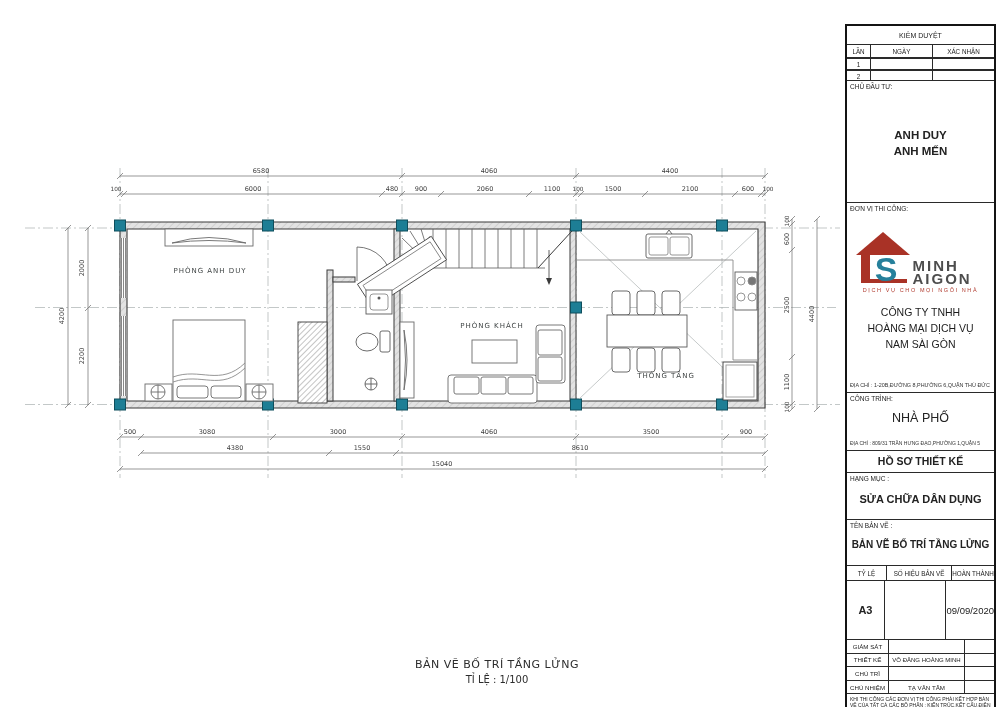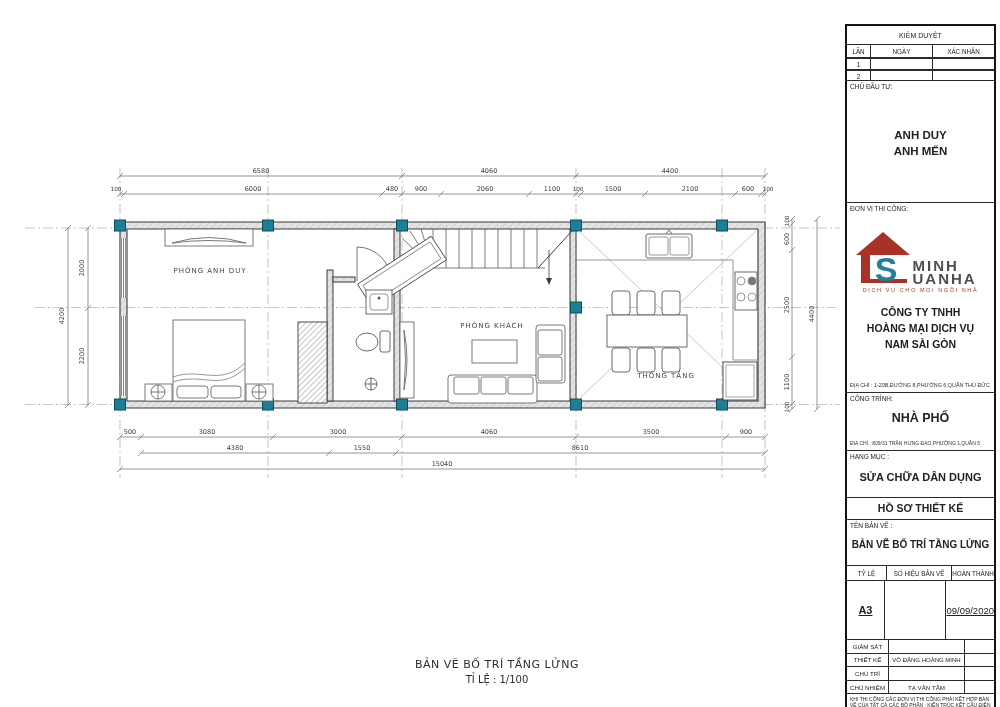--- a/index.html
+++ b/index.html
@@ -24,21 +24,21 @@
   
   .appr-title{height:18px;display:flex;align-items:center;justify-content:center;font-size:7px;border-bottom:1px solid #2a2a2a;}
   .appr-row{height:13px;border-bottom:1px solid #2a2a2a;font-size:6.3px;}
   .appr-row:last-child{border-bottom:none;}
   .c-lan{width:24px;} .c-ngay{width:62px;} .c-xn{flex:1;}
   
   .logo-wrap{width:132px;margin:28px auto 0 auto;}
   .logo-row{display:flex;align-items:flex-end;}
   .logo-text{margin-left:2px;line-height:13px;font-weight:bold;font-size:15px;letter-spacing:2px;color:#4d4d4d;}
   .logo-tag{margin-top:2px;font-size:5.5px;letter-spacing:1.6px;color:#b03a2e;text-align:center;white-space:nowrap;}
-  .company{margin-top:11px;text-align:center;font-weight:bold;font-size:10.5px;line-height:16px;color:#1c1c1c;}
+  .company{margin-top:11px;text-align:center;font-weight:normal;font-size:10.5px;line-height:16px;color:#1c1c1c;}
   .tb-addr{position:absolute;left:3px;bottom:3px;right:3px;font-size:5.4px;color:#333;line-height:7px;}
   
   .staff-row{display:flex;height:13.5px;border-bottom:1px solid #2a2a2a;box-sizing:border-box;}
   .staff-row:last-child{border-bottom:none;}
   .staff-row>div{box-sizing:border-box;border-right:1px solid #2a2a2a;display:flex;align-items:center;justify-content:center;font-size:6.2px;}
   .staff-row>div:last-child{border-right:none;}
   .sc1{width:42px;} .sc2{width:76px;} .sc3{flex:1;}
   .note{font-size:5px;line-height:6.2px;padding:2px 3px;color:#222;}
 </style>
 </head>
@@ -367,58 +367,58 @@
       <div class="logo-wrap">
         <div class="logo-row">
           <svg width="56" height="54" viewBox="0 0 56 54">
             <polygon points="1,24 28,1 55,24" fill="#a93226"></polygon>
             <rect x="6" y="24" width="46" height="28" fill="#a93226"></rect>
             <rect x="15" y="24" width="37" height="24" fill="#ffffff"></rect>
             <text x="31" y="50" text-anchor="middle" font-family="Liberation Sans,sans-serif" font-size="34" font-weight="bold" fill="#26809b">S</text>
           </svg>
           <div class="logo-text">
             <div>MINH</div>
-            <div>UANHA</div>
+            <div>AIGON</div>
           </div>
         </div>
         <div class="logo-tag">DỊCH VỤ CHO MỌI NGÔI NHÀ</div>
       </div>
       <div class="company">
         <div>CÔNG TY TNHH</div>
         <div>HOÀNG MẠI DỊCH VỤ</div>
         <div>NAM SÀI GÒN</div>
       </div>
       <div class="tb-addr">ĐỊA CHỈ : 1-20B,ĐƯỜNG 8,PHƯỜNG 6,QUẬN THỦ ĐỨC</div>
     </div>
 
     <div class="tb-sec" style="height:58px;">
       <div class="tb-label">CÔNG TRÌNH:</div>
-      <div class="tb-center" style="margin-top:18px;font-weight:bold;font-size:12.5px;">NHÀ PHỐ</div>
+      <div class="tb-center" style="margin-top:18px;font-weight:normal;font-size:12.5px;">NHÀ PHỐ</div>
       <div class="tb-addr" style="font-size:5px;">ĐỊA CHỈ : 809/31 TRẦN HƯNG ĐẠO,PHƯỜNG 1,QUẬN 5</div>
     </div>
+
+    <div class="tb-sec tb-center" style="height:22px;line-height:21px;font-weight:bold;font-size:10.5px;">HỒ SƠ THIẾT KẾ</div>
 
     <div class="tb-sec" style="height:47px;">
       <div class="tb-label">HẠNG MỤC :</div>
       <div class="tb-center" style="margin-top:20px;font-weight:bold;font-size:11px;">SỬA CHỮA DÂN DỤNG</div>
     </div>
-
-    <div class="tb-sec tb-center" style="height:22px;line-height:21px;font-weight:bold;font-size:10.5px;">HỒ SƠ THIẾT KẾ</div>
 
     <div class="tb-sec" style="height:46px;">
       <div class="tb-label">TÊN BẢN VẼ :</div>
       <div class="tb-center" style="margin-top:19px;font-weight:bold;font-size:10px;">BẢN VẼ BỐ TRÍ TẦNG LỬNG</div>
     </div>
 
     <div class="tb-sec" style="height:74px;">
       <div class="row3 hdr" style="height:15px;border-bottom:1px solid #2a2a2a;">
         <div style="width:40px;">TỶ LỆ</div>
         <div style="width:65px;">SỐ HIỆU BẢN VẼ</div>
         <div style="flex:1;">HOÀN THÀNH</div>
       </div>
-      <div class="row3" style="height:58px;text-decoration:underline;">
+      <div class="row3" style="height:58px;">
         <div style="width:40px;font-weight:bold;font-size:11px;">A3</div>
         <div style="width:65px;"></div>
         <div style="flex:1;font-size:9.5px;">09/09/2020</div>
       </div>
     </div>
 
     <div class="tb-sec" style="height:54px;">
       <div class="staff-row">
         <div class="sc1">GIÁM SÁT</div>
         <div class="sc2"></div>

